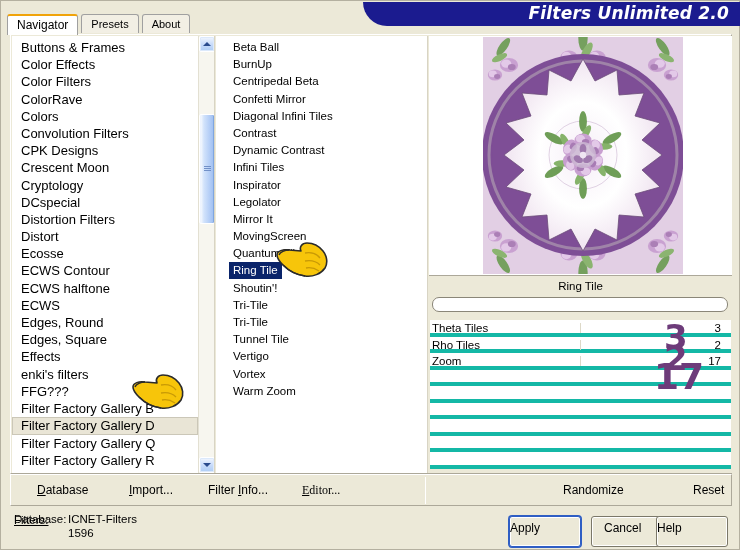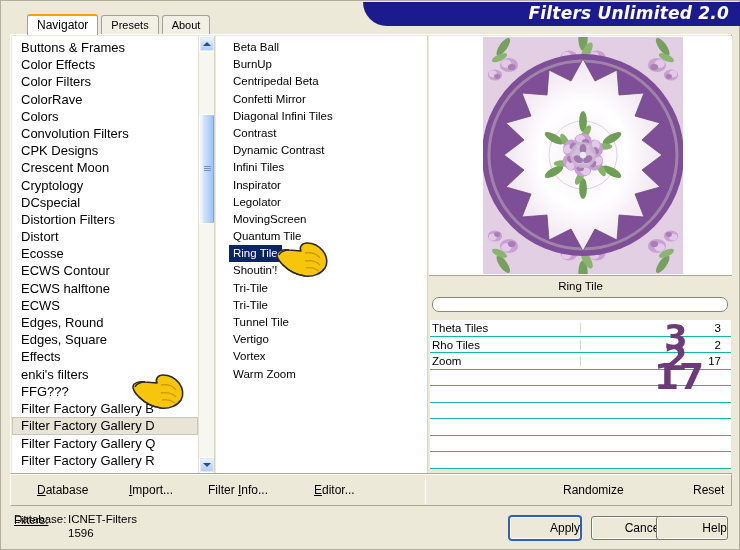--- a/index.html
+++ b/index.html
@@ -49,24 +49,24 @@
     font-weight: bold;
     font-style: italic;
     font-family: "DejaVu Sans", sans-serif;
     letter-spacing: 0.2px;
     white-space: nowrap;
   }
 
   
   #tabstrip {
     position: absolute;
-    left: 26px; top: 13px;
+    left: 6px; top: 13px;
     height: 20px;
     display: flex;
-    align-items: center;
+    align-items: flex-start;
     gap: 3px;
     z-index: 5;
   }
   .tab {
     height: 19px;
     padding: 0 9px;
     line-height: 18px;
     font-size: 11px;
     color: #000;
     background: #f2efe4;
@@ -258,21 +258,21 @@
   }
   #param-rows {
     position: absolute;
     left: 1px; top: 44px;
     width: 301px;
   }
   .param-row {
     position: relative;
     height: 16.5px;
     background: #ffffff;
-    border-bottom: 1px solid #14b8a6;
+    border-bottom: 4px solid #14b8a6;
   }
   .param-row .p-name {
     position: absolute;
     left: 2px; top: 0;
     line-height: 16px;
     font-size: 11.5px;
     color: #000;
     white-space: nowrap;
   }
   .param-row .p-val {
@@ -349,23 +349,23 @@
     white-space: nowrap;
   }
   .st-lbl1 { left: 4px; top: 3px; }
   .st-val1 { left: 58px; top: 3px; }
   .st-lbl2 { left: 4px; top: 4px; text-decoration: underline; }
   .st-val2 { left: 58px; top: 17px; }
 
   .dlg-btn {
     position: absolute;
     top: 6px;
-    width: 72px; height: 24px;
+    width: 72px; height: 31px;
     line-height: 22px;
-    text-align: right;
+    text-align: left;
     font-size: 12px;
     color: #000;
     background: #ece9d8;
     border: 1px solid #7b7869;
     border-radius: 3px;
     box-shadow: inset 0 0 0 1px #ffffff;
     cursor: pointer;
   }
   .dlg-btn.default {
     border: 1px solid #2f5ec4;
@@ -444,20 +444,21 @@
         <div class="filt-item"><span class="sel-box">Beta Ball</span></div>
         <div class="filt-item"><span class="sel-box">BurnUp</span></div>
         <div class="filt-item"><span class="sel-box">Centripedal Beta</span></div>
         <div class="filt-item"><span class="sel-box">Confetti Mirror</span></div>
         <div class="filt-item"><span class="sel-box">Diagonal Infini Tiles</span></div>
         <div class="filt-item"><span class="sel-box">Contrast</span></div>
         <div class="filt-item"><span class="sel-box">Dynamic Contrast</span></div>
         <div class="filt-item"><span class="sel-box">Infini Tiles</span></div>
         <div class="filt-item"><span class="sel-box">Inspirator</span></div>
         <div class="filt-item"><span class="sel-box">Legolator</span></div>
+        <div class="filt-item"><span class="sel-box">Mirror It</span></div>
         <div class="filt-item"><span class="sel-box">MovingScreen</span></div>
         <div class="filt-item"><span class="sel-box">Quantum Tile</span></div>
         <div class="filt-item selected"><span class="sel-box">Ring Tile</span></div>
         <div class="filt-item"><span class="sel-box">Shoutin'!</span></div>
         <div class="filt-item"><span class="sel-box">Tri-Tile</span></div>
         <div class="filt-item"><span class="sel-box">Tri-Tile</span></div>
         <div class="filt-item"><span class="sel-box">Tunnel Tile</span></div>
         <div class="filt-item"><span class="sel-box">Vertigo</span></div>
         <div class="filt-item"><span class="sel-box">Vortex</span></div>
         <div class="filt-item"><span class="sel-box">Warm Zoom</span></div>
@@ -676,21 +677,21 @@
         <path d="M31,35 C36,34 41,36 44,38" fill="none" stroke="#c99a06" stroke-width="1.3"></path>
         <path d="M8,32 C14,38 22,42 30,43" fill="none" stroke="#2b2b2b" stroke-width="1.4"></path>
       </g>
     </svg>
   </div>
 
   <div id="toolbar">
     <div class="tb-btn" style="left:26px;"><u>D</u>atabase</div>
     <div class="tb-btn" style="left:118px;"><u>I</u>mport...</div>
     <div class="tb-btn" style="left:197px;">Filter <u>I</u>nfo...</div>
-    <div class="tb-btn" style="left:303px;"><u>E</u>ditor...</div>
+    <div class="tb-btn" style="left:291px;font-family:Liberation Serif, serif;"><u>E</u>ditor...</div>
     <div id="tb-sep"></div>
     <div class="tb-btn" style="left:552px;">Randomize</div>
     <div class="tb-btn" style="left:682px;">Reset</div>
   </div>
 
   <div id="status">
     <span class="st-line st-lbl1">Database:</span>
     <span class="st-line st-val1">ICNET-Filters</span>
     <span class="st-line st-lbl2">Filters:</span>
     <span class="st-line st-val2">1596</span>

